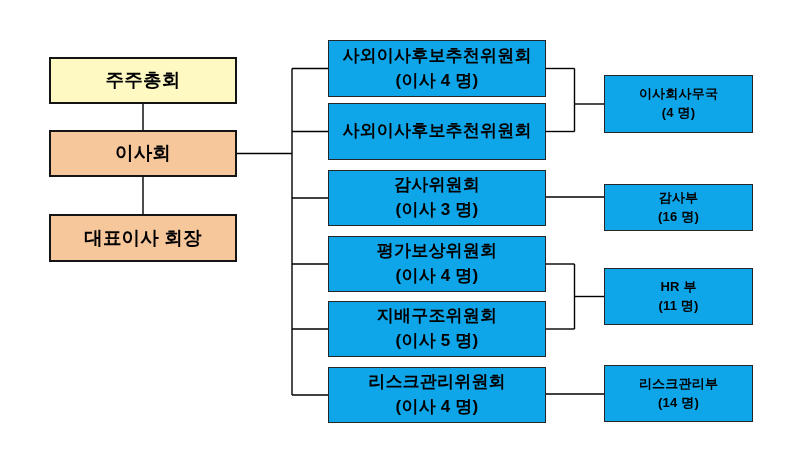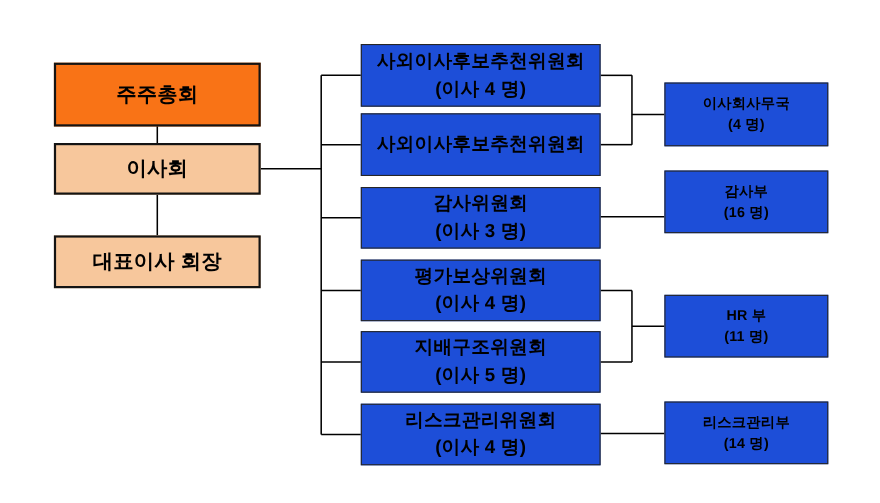--- a/index.html
+++ b/index.html
@@ -14,21 +14,21 @@
   .box{
     position:absolute;
     box-sizing:border-box;
     display:flex;
     flex-direction:column;
     align-items:center;
     justify-content:center;
     text-align:center;
     font-weight:bold;
     color:#000000;
-    background:#1d4ed8;
+    background:#0ea5e9;
     border:1.8px solid #262626;
     line-height:1.45;
     letter-spacing:0.2px;
     white-space:nowrap;
   }
   .peach{
     border:2.2px solid #141414;
     font-size:18.5px;
     left:49px;width:188px;
   }
@@ -66,21 +66,21 @@
 
       <line x1="546" y1="264" x2="574.5" y2="264"></line>
       <line x1="546" y1="329" x2="574.5" y2="329"></line>
       <line x1="574.5" y1="264" x2="574.5" y2="329"></line>
       <line x1="574.5" y1="296.5" x2="604" y2="296.5"></line>
 
       <line x1="546" y1="394" x2="604" y2="394"></line>
     </g>
   </svg>
 
-  <div class="box peach" style="top: 57px; height: 58px; background: #f97316;">주주총회</div>
+  <div class="box peach" style="top: 57px; height: 47px; background: #fef9c3;">주주총회</div>
 
   <div class="box peach" style="top: 214px; height: 48px; background: rgb(247, 199, 156);">대표이사 회장</div>
 
   <div class="box peach" style="top: 130px; height: 47px; background: rgb(247, 199, 156);">이사회</div>
 
   <div class="box committee" style="top:40px;height:57px">
     <span>사외이사후보추천위원회</span>
     <span>(이사 4 명)</span>
   </div>
 
@@ -106,21 +106,21 @@
   <div class="box committee" style="top:367px;height:56px">
     <span>리스크관리위원회</span>
     <span>(이사 4 명)</span>
   </div>
 
   <div class="box dept" style="top:75px;height:58px">
     <span>이사회사무국</span>
     <span>(4 명)</span>
   </div>
 
-  <div class="box dept" style="top:155px;height:57px">
+  <div class="box dept" style="top:184px;height:47px">
     <span>감사부</span>
     <span>(16 명)</span>
   </div>
 
   <div class="box dept" style="top:268px;height:57px">
     <span>HR 부</span>
     <span>(11 명)</span>
   </div>
 
   <div class="box dept" style="top:365px;height:57px">

